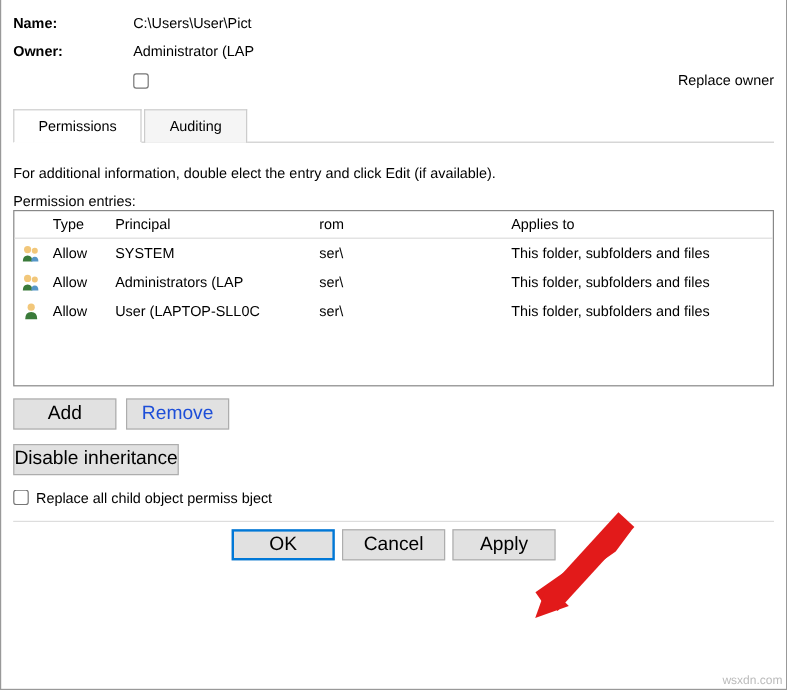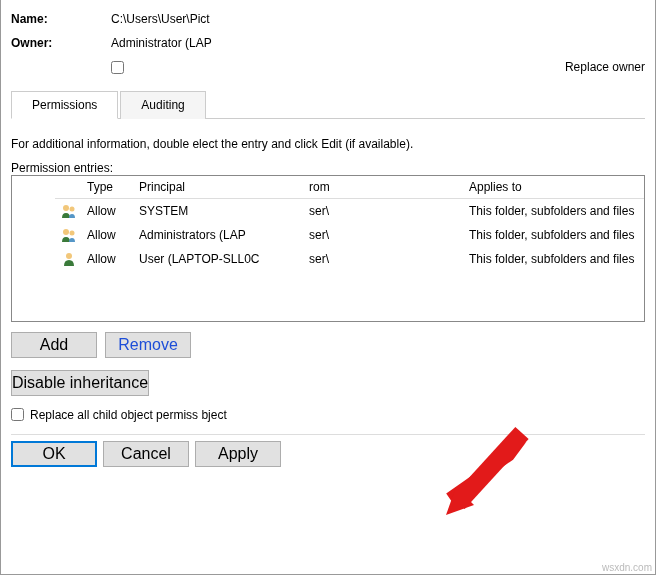--- a/index.html
+++ b/index.html
@@ -71,21 +71,20 @@
     .instructions {
       margin: 18px 0 10px 0;
     }
     .entries-label {
       margin-bottom: 0;
     }
     .entries-table {
       border: 1px solid #888;
       width: 100%;
       margin-bottom: 10px;
-      padding-left: 43px;
     }
     .headers {
       display: flex;
       border-bottom: 1px solid #ddd;
       font-weight: normal;
     }
     .headers > div, .row > div {
       padding: 4px 6px;
     }
     .col-icon { width: 26px; flex-shrink: 0; padding: 4px 0 4px 6px; }
@@ -132,21 +131,21 @@
     }
     .wide { min-width: 140px; }
     .bottom-checkbox {
       display: flex;
       align-items: flex-start;
       margin-bottom: 12px;
     }
     .bottom-checkbox input { margin: 0 6px 0 0; width: 13px; height: 13px; }
     .dialog-actions {
       display: flex;
-      justify-content: flex-start;
+      justify-content: center;
       gap: 6px;
       padding-top: 6px;
       border-top: 1px solid #ddd;
     }
     .arrow-overlay {
       position: absolute;
       top: 425px;
       left: 440px;
       pointer-events: none;
     }

